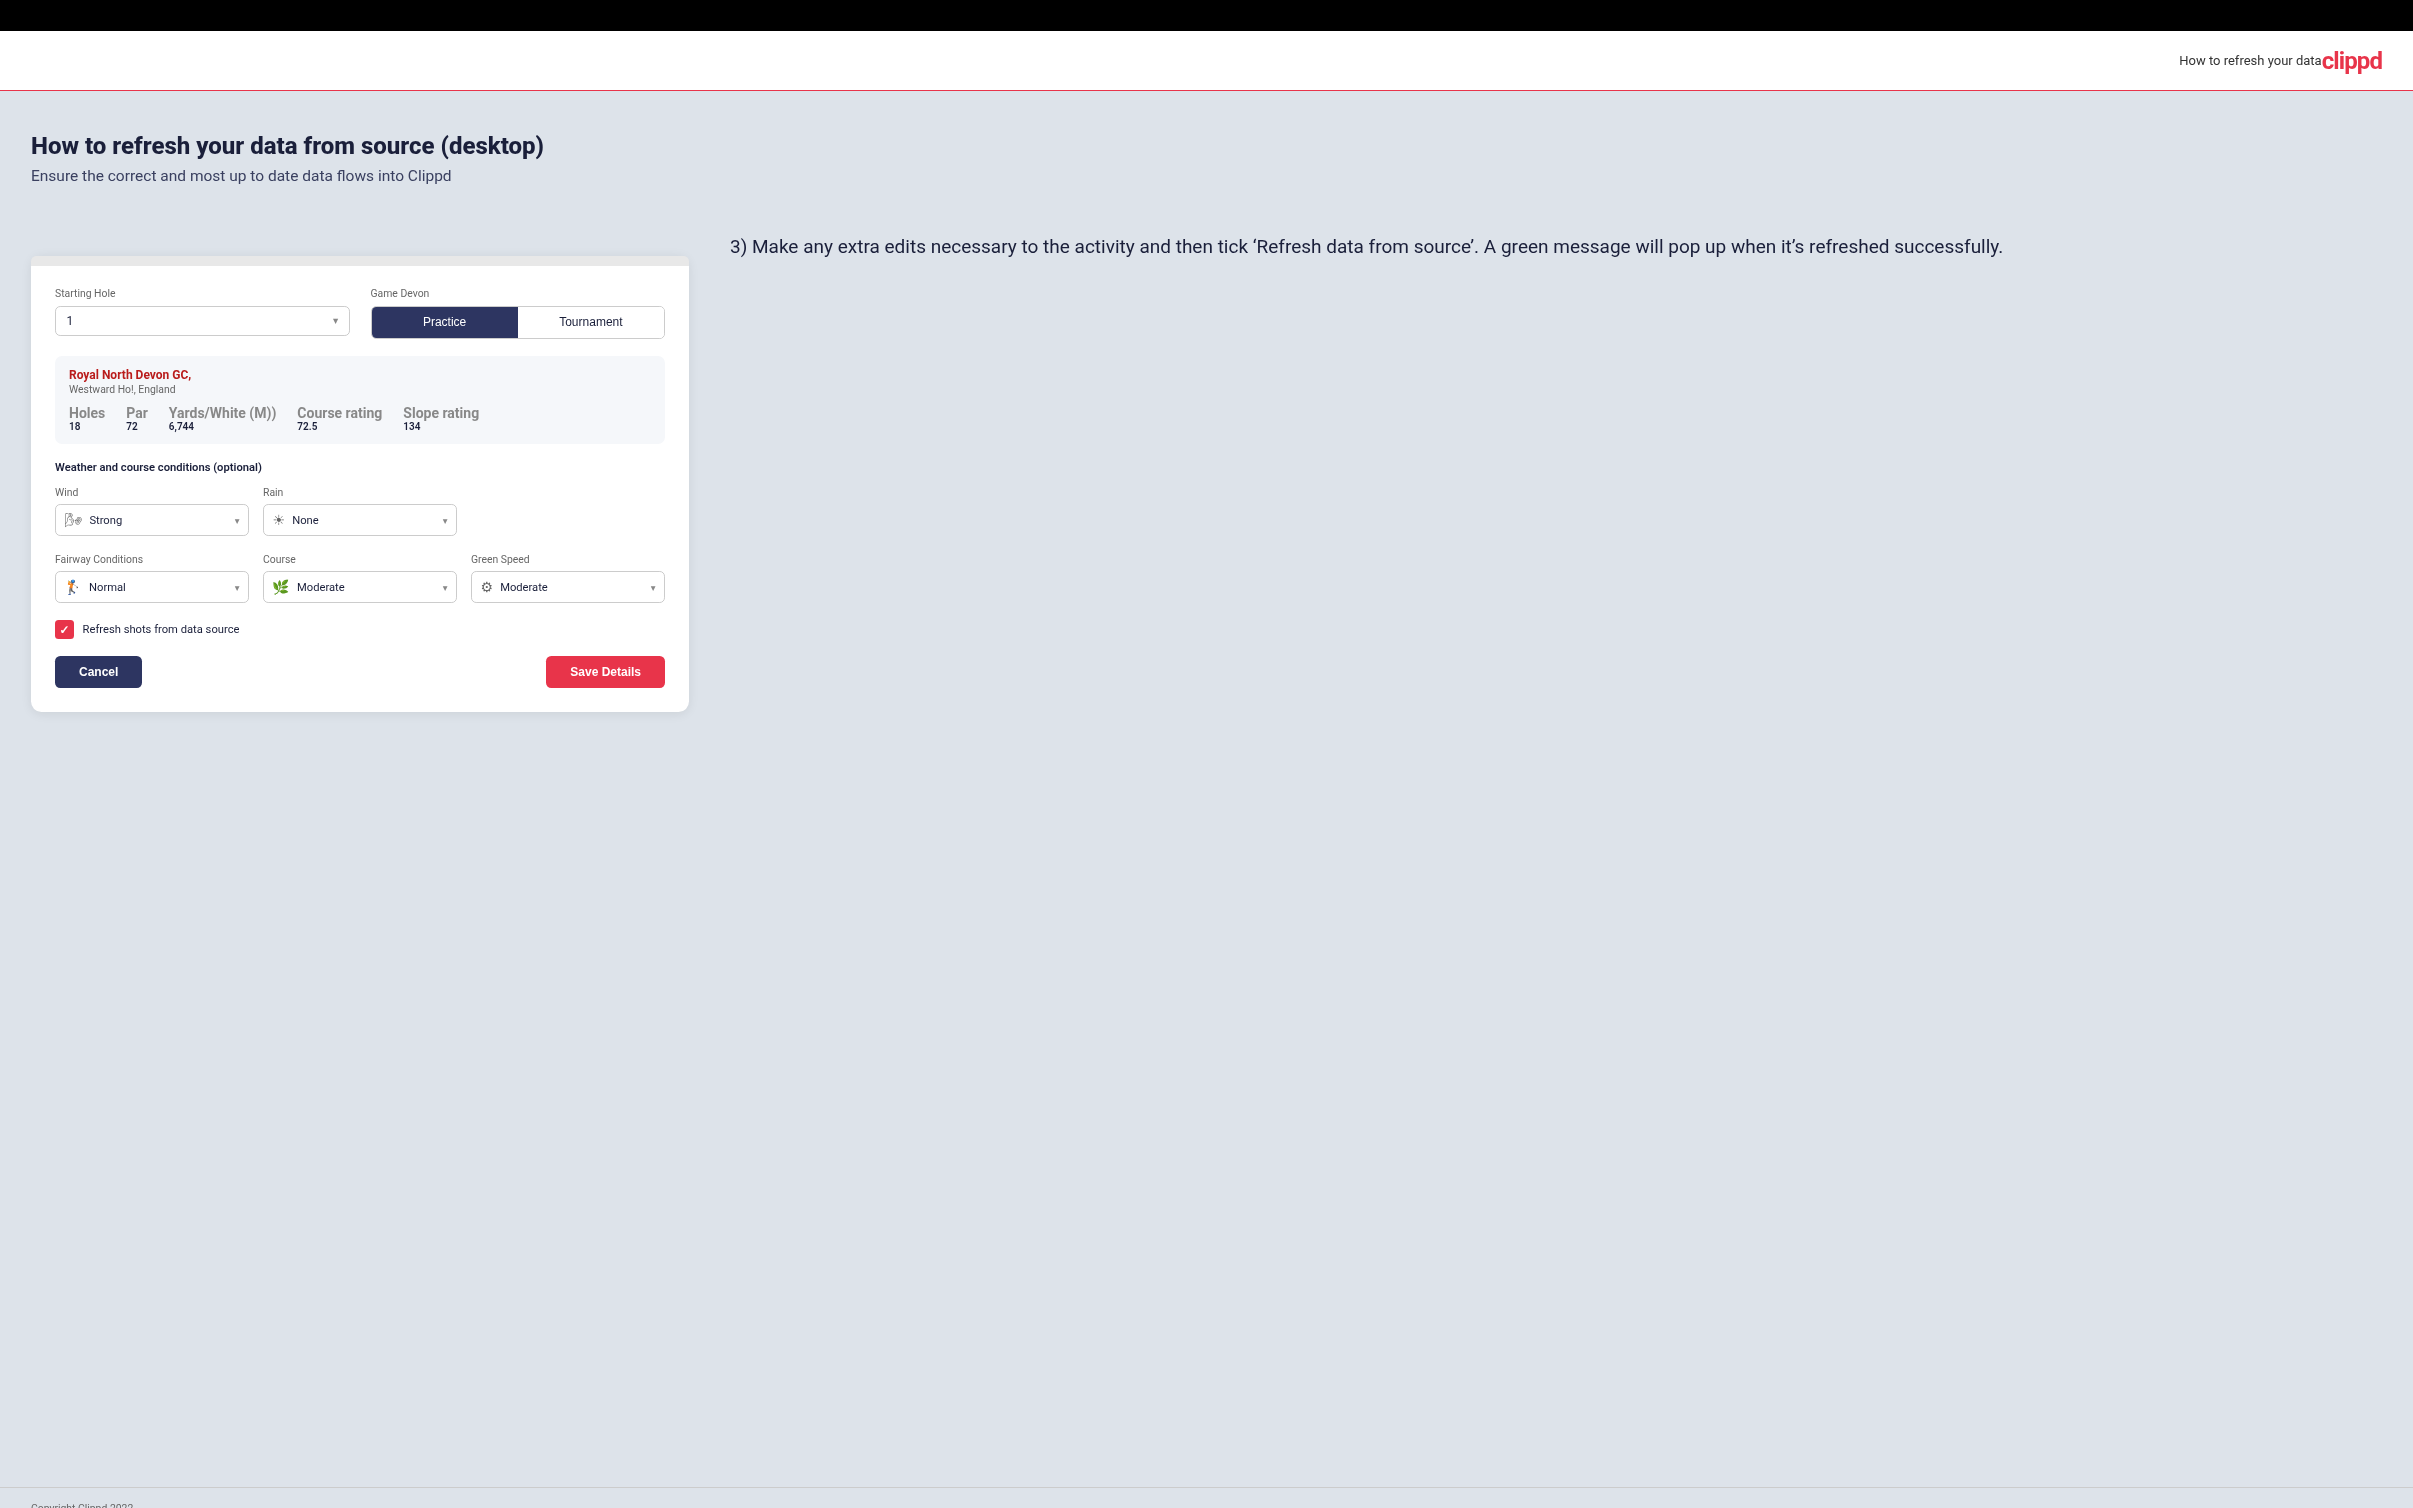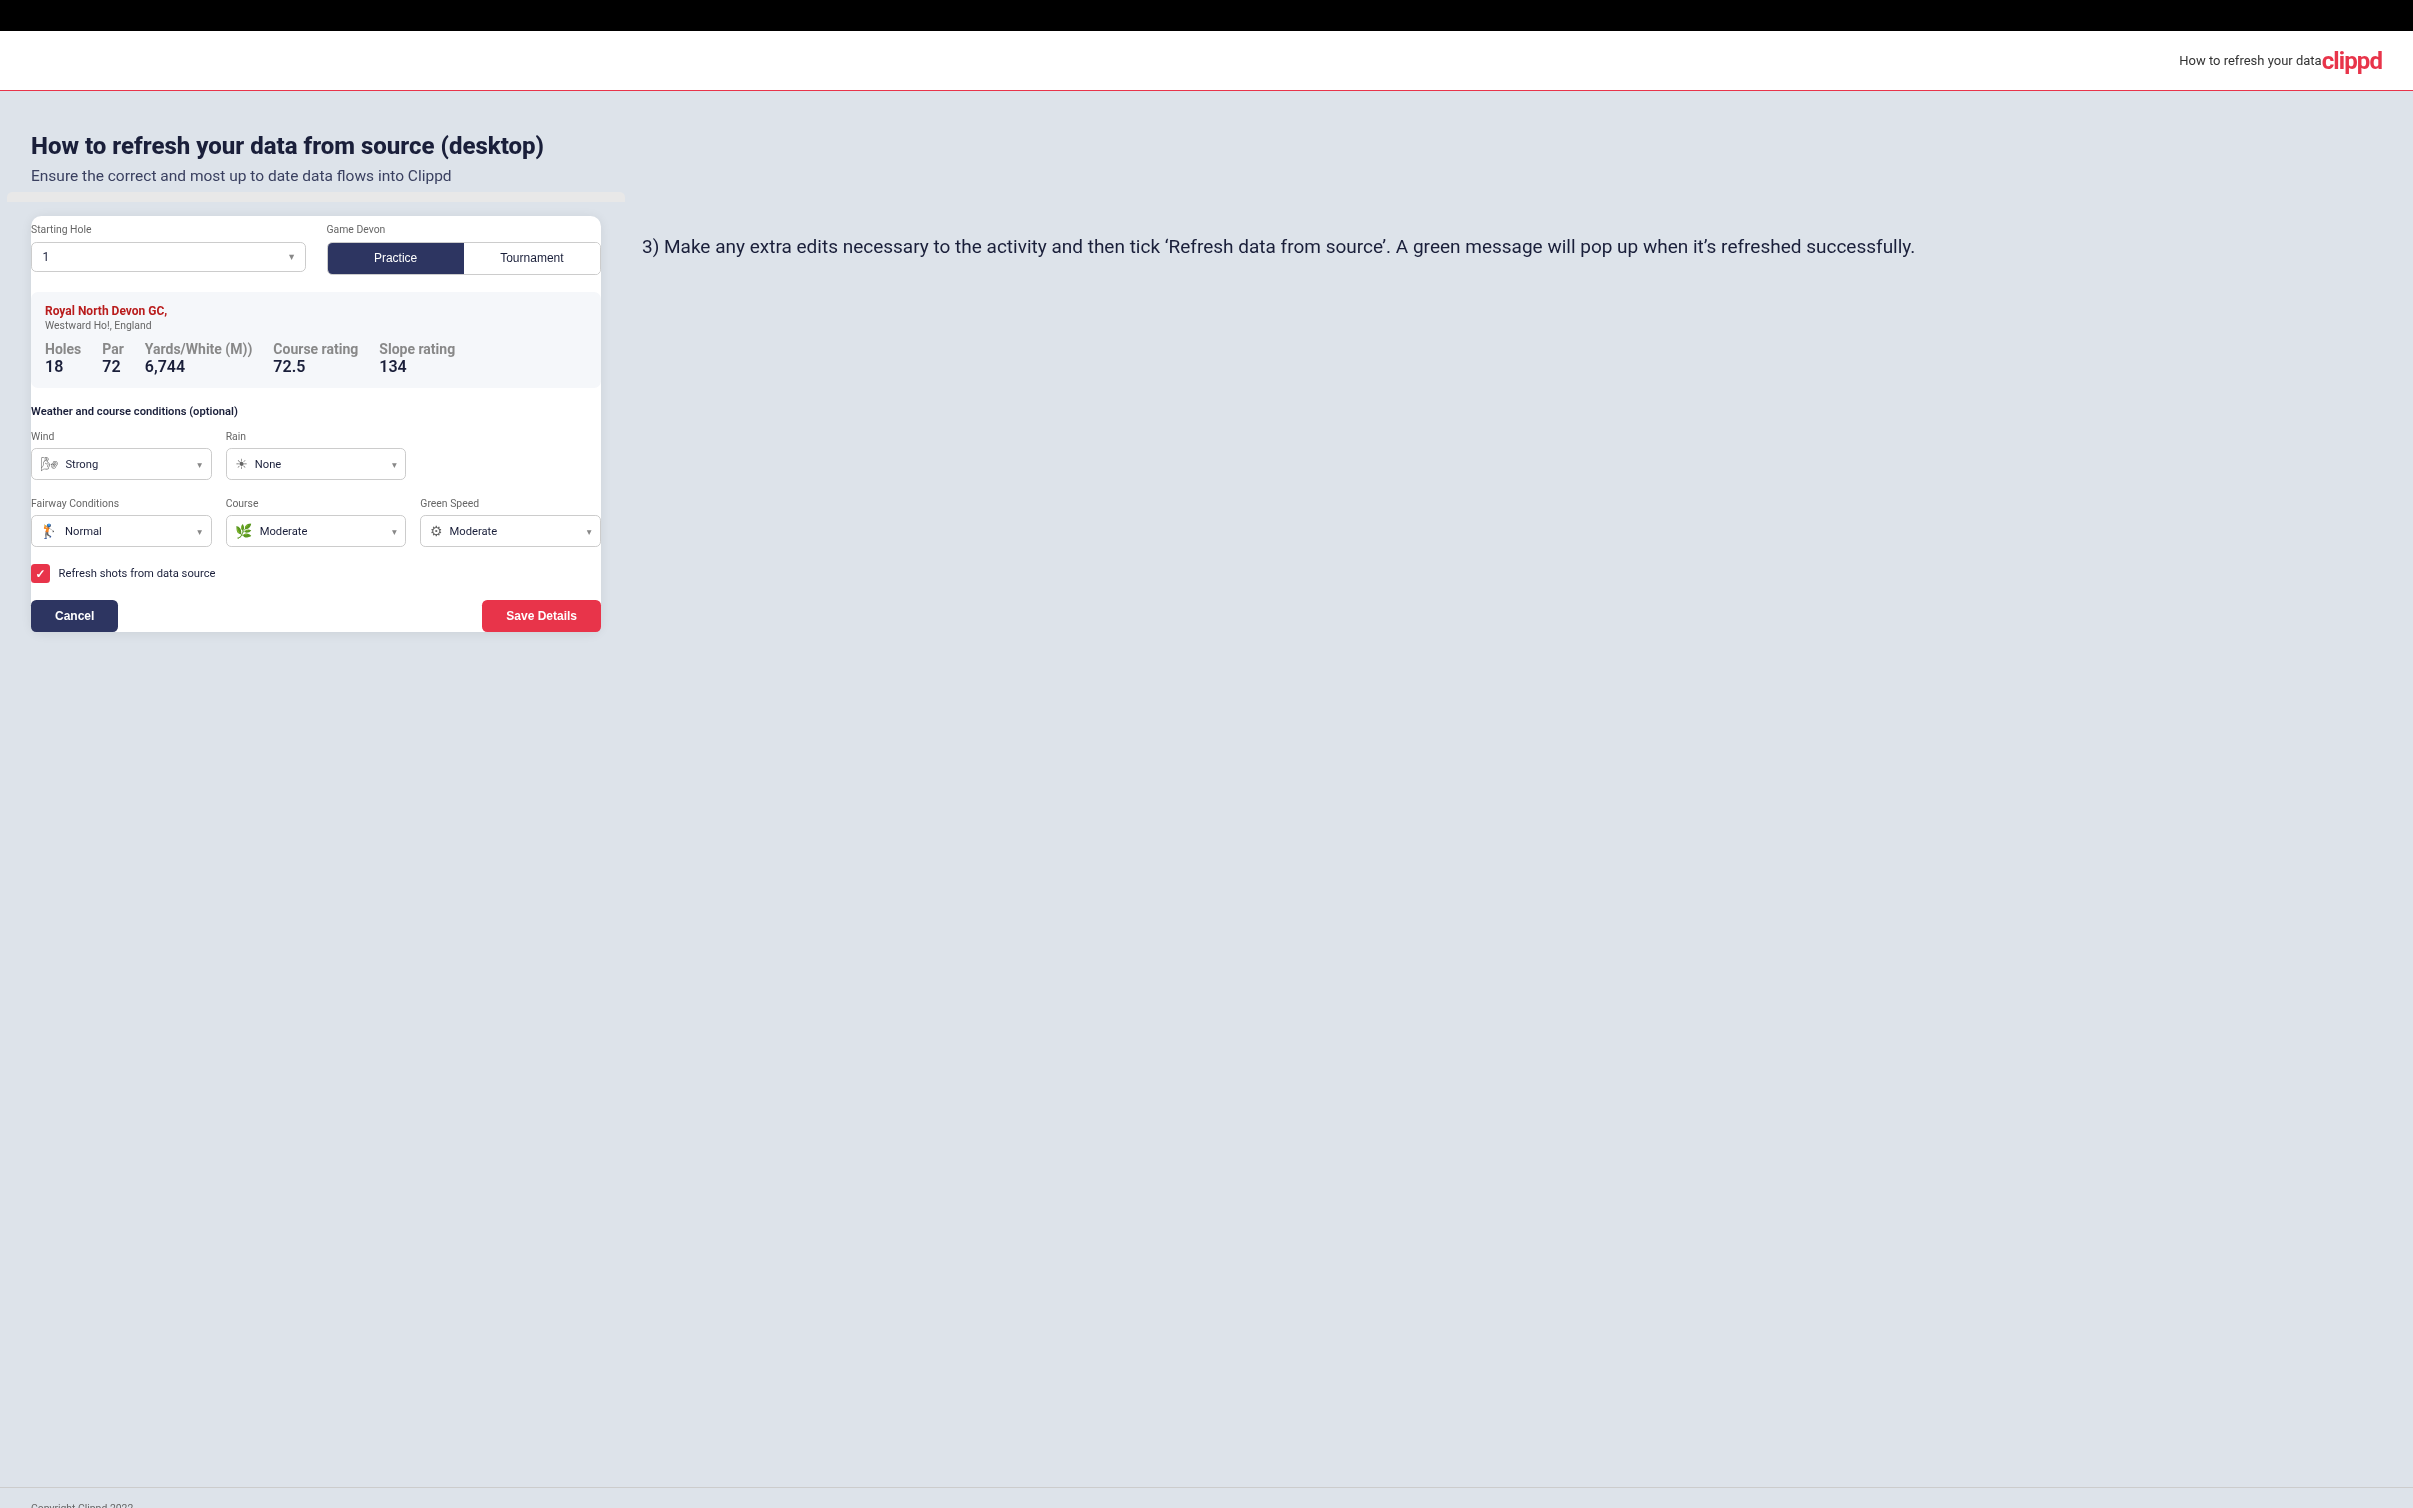--- a/index.html
+++ b/index.html
@@ -47,23 +47,25 @@
       margin-bottom: 31px;
     }
     .content-area {
       display: flex;
       gap: 41px;
       align-items: flex-start;
     }
     .card {
       background: #fff;
       border-radius: 10.4px;
-      width: 570px;
+      padding: 24px;
+      width: 658px;
       min-width: 500px;
       box-shadow: 0 1.7px 10.4px rgba(0,0,0,0.08);
+      margin-top: 40px;
     }
     .card-top-strip {
       background: #e8e8e8;
       height: 10.4px;
       border-radius: 5.2px 5.2px 0 0;
       margin: -24px -24px 21px -24px;
     }
     .field-row {
       display: flex;
       gap: 21px;
@@ -140,21 +142,21 @@
     .stat-group {
       display: flex;
       flex-direction: column;
     }
     .stat-label {
       font-size: 14px;
       color: #888;
       font-weight: bold;
     }
     .stat-value {
-      font-size: 16px;
+      font-size: 10px;
       font-weight: 600;
       color: #1a1f3a;
     }
     .section-label {
       font-size: 11.2px;
       font-weight: 600;
       color: #1a1f3a;
       margin-bottom: 12px;
     }
     .conditions-grid {

